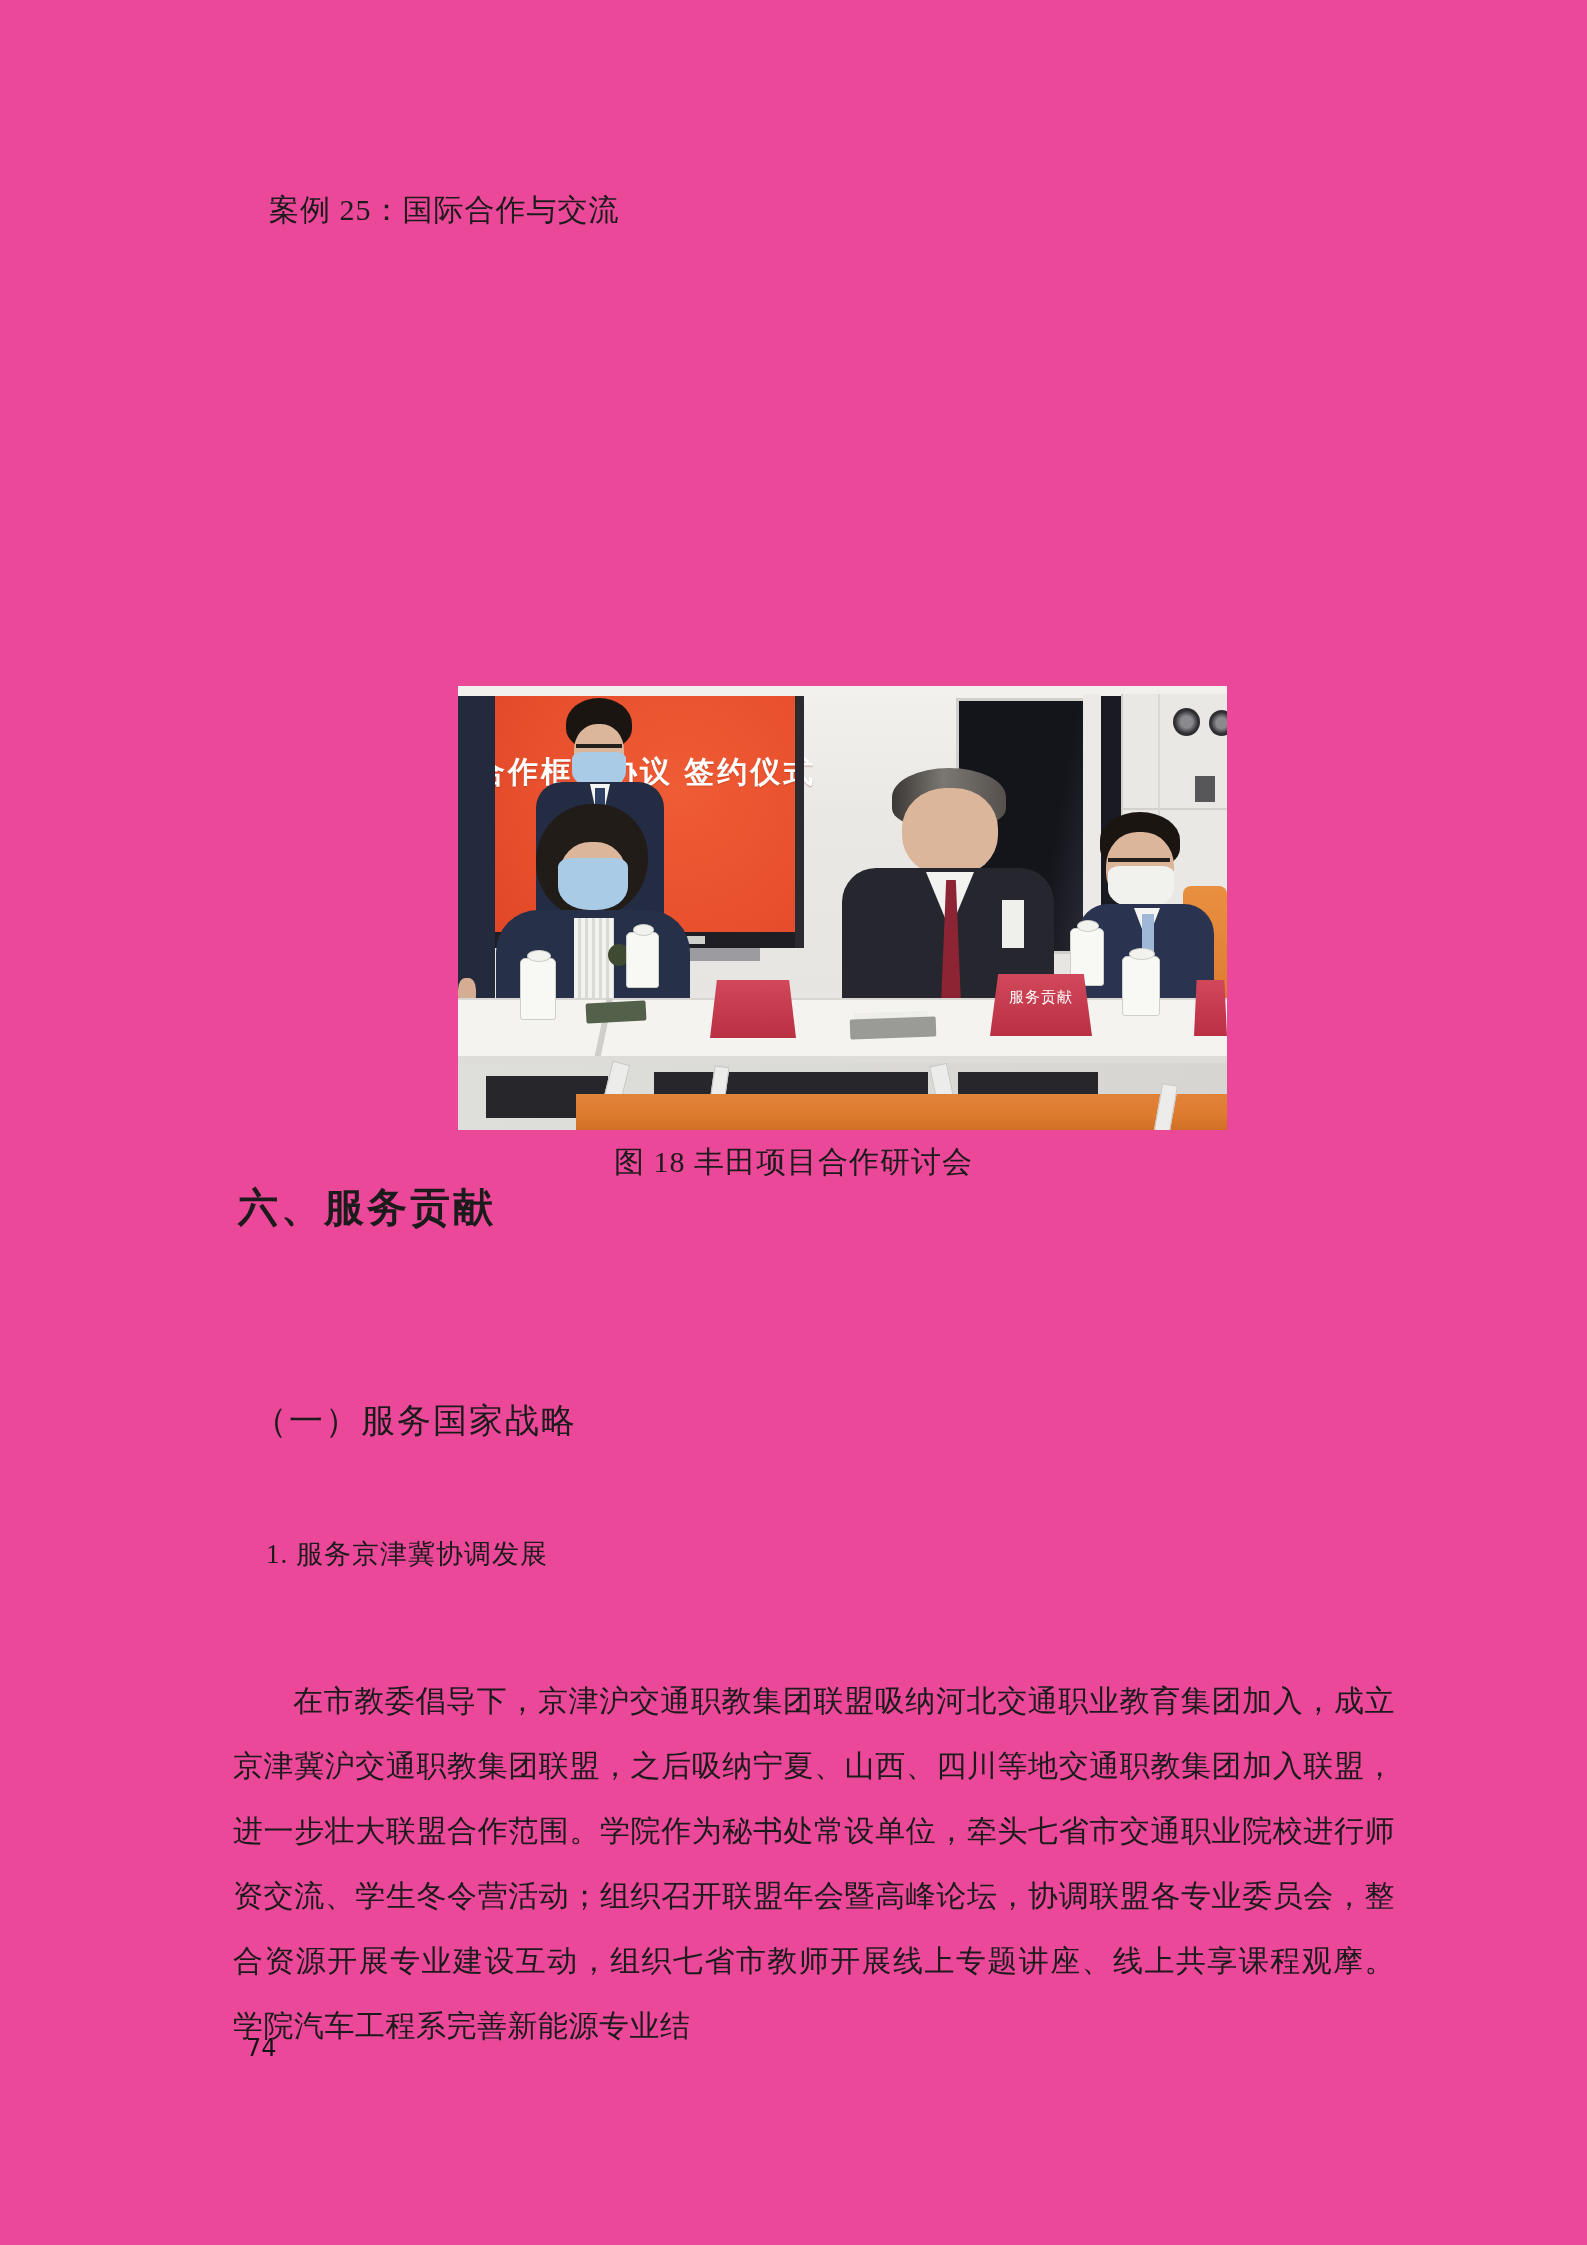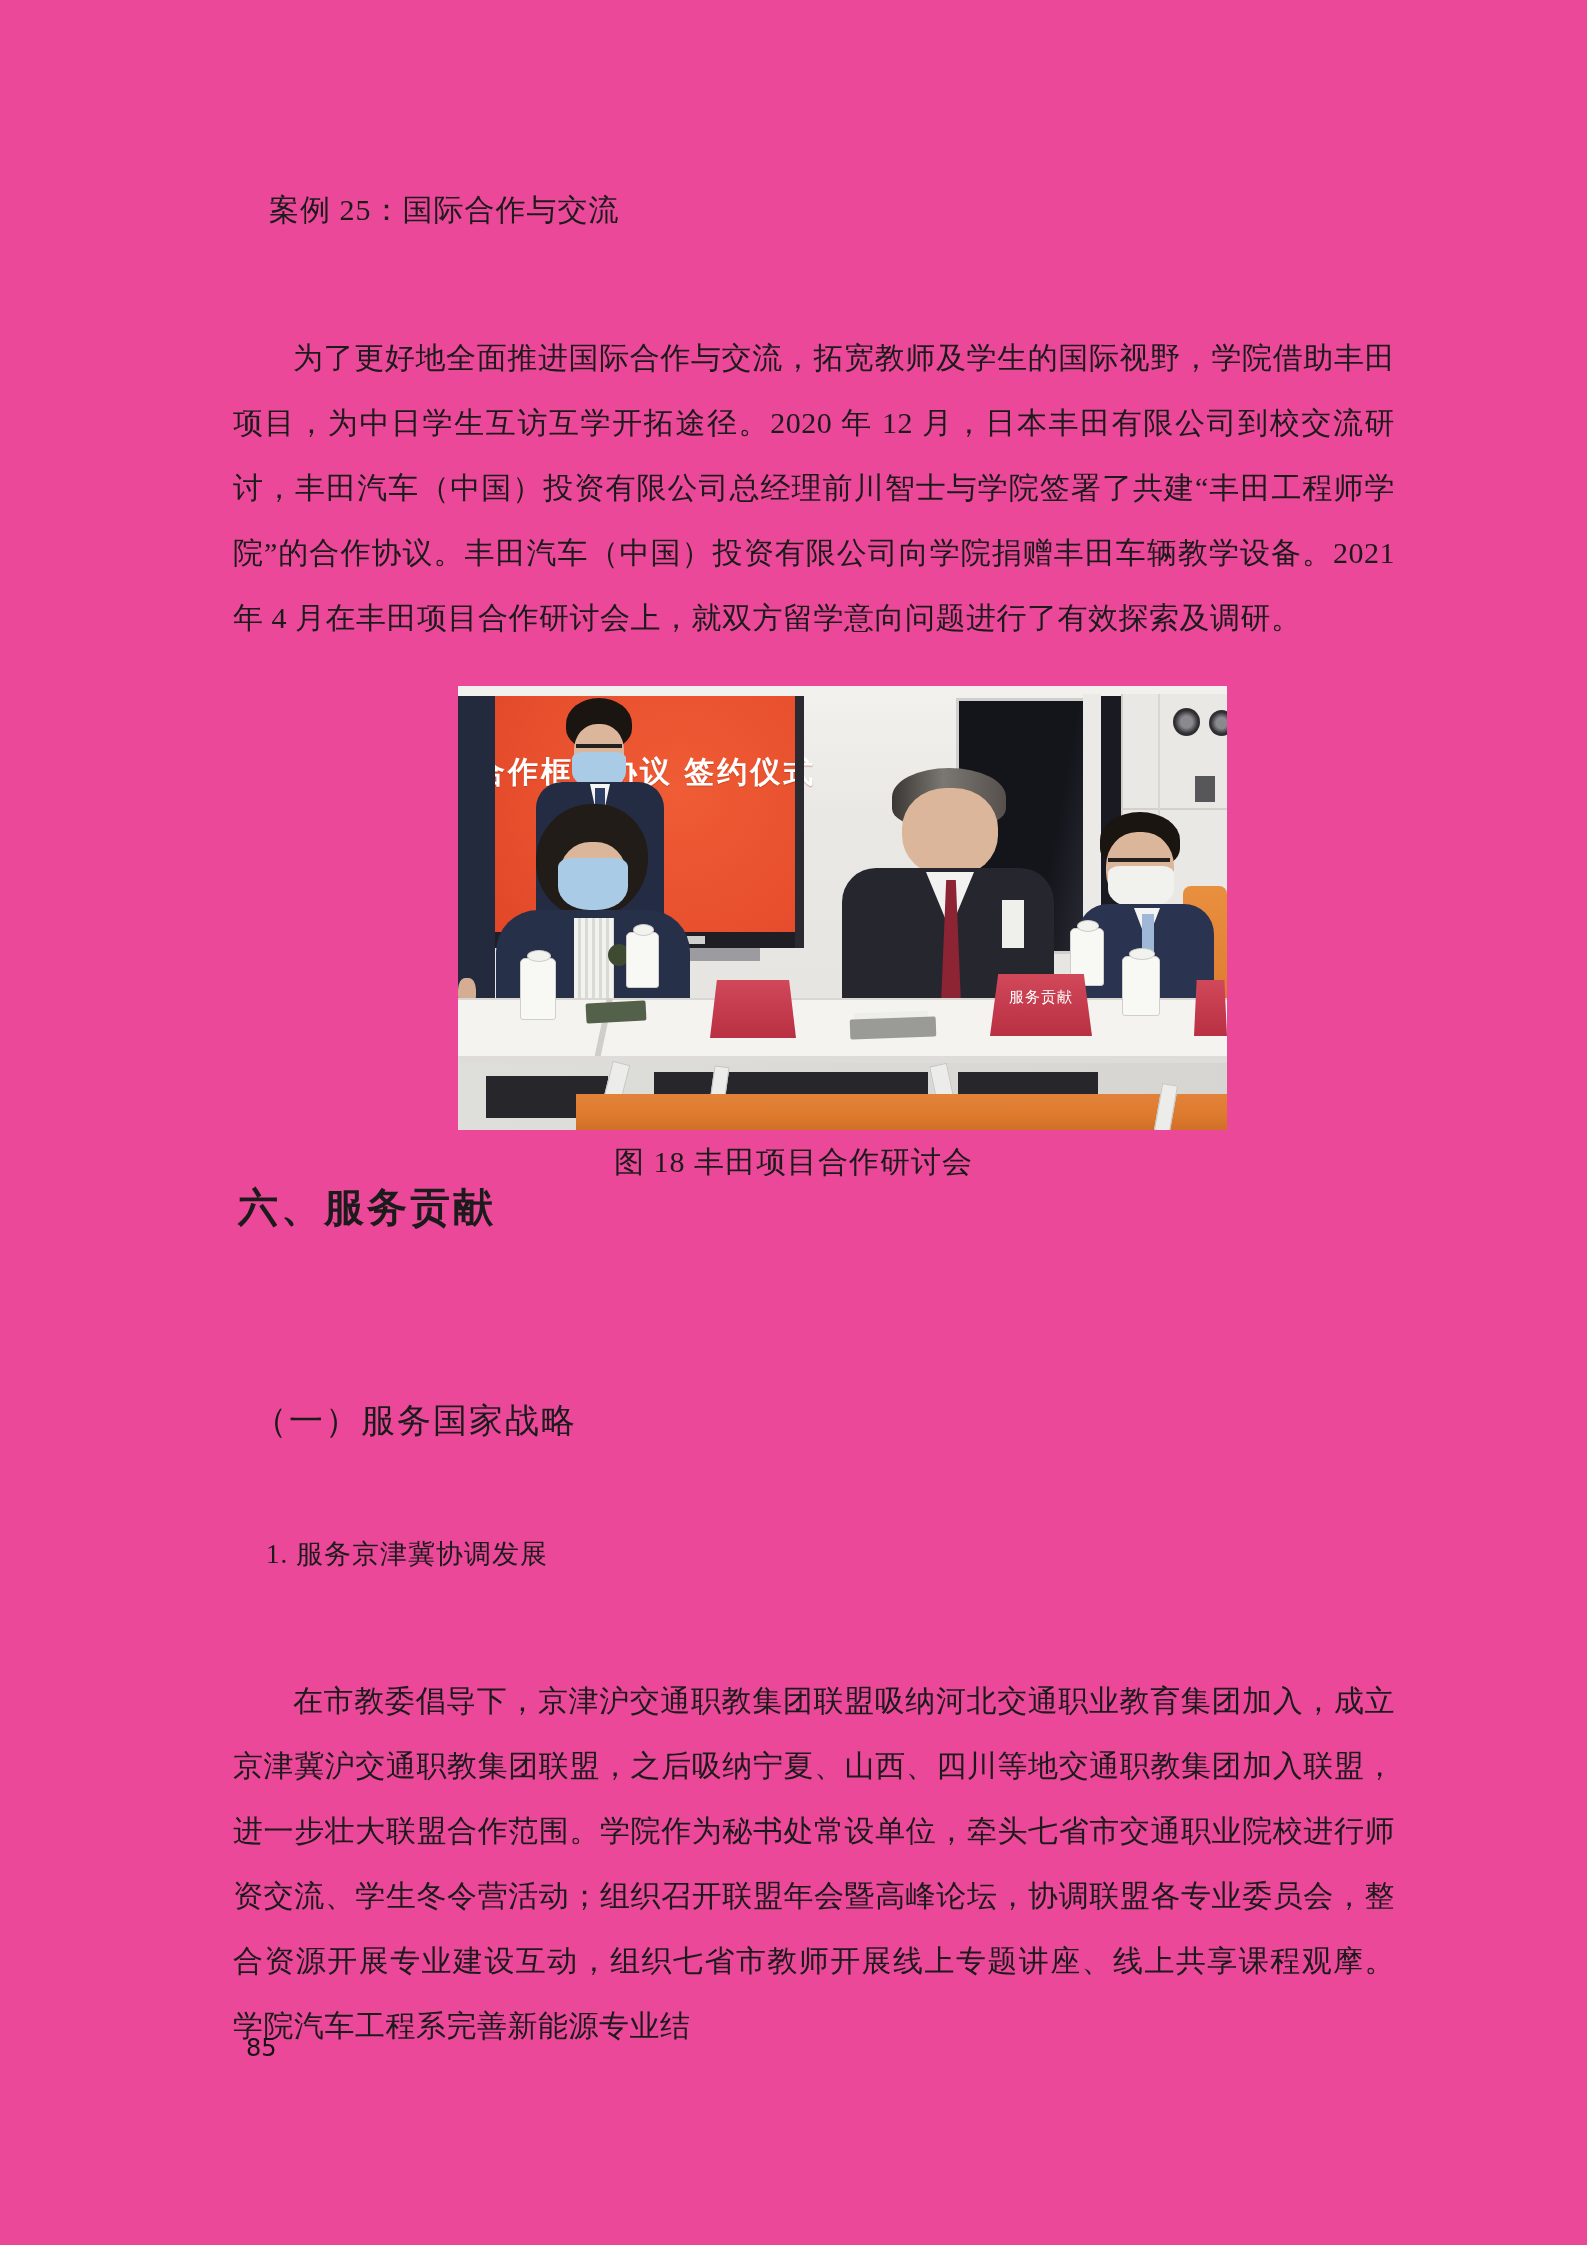--- a/index.html
+++ b/index.html
@@ -88,21 +88,20 @@
            background:linear-gradient(180deg,#e2833a 0%,#dd7a2e 60%,#d06f27 100%); }
   .chair-orange { background:linear-gradient(180deg,#e8903f,#de7a2e); border-radius:8px 8px 0 0; }
 </style>
 </head>
 <body>
 
 <div class="page">
 
   <div class="abs case-title">案例 25：国际合作与交流</div>
 
-  <div class="abs body-para para1">为了更好地全面推进国际合作与交流，拓宽教师及学生的国际视野，学院借助丰田项目，为中日学生互访互学开拓途径。2020 年 12 月，日本丰田有限公司到校交流研讨，丰田汽车（中国）投资有限公司总经理前川智士与学院签署了共建“丰田工程师学院”的合作协议。丰田汽车（中国）投资有限公司向学院捐赠丰田车辆教学设备。2021 年 4 月在丰田项目合作研讨会上，就双方留学意向问题进行了有效探索及调研。</div>
 
   <div class="abs photo">
 
     <div class="win1"></div>
     <div class="pillar"></div>
     <div class="win2"></div>
     <div class="cabinet"></div>
     <div class="vent" style="left:715px; top:22px; width:27px; height:28px;"></div>
     <div class="vent" style="left:751px; top:24px; width:25px; height:26px;"></div>
     <div class="cab-seam-h"></div>
@@ -183,15 +182,15 @@
   <div class="abs fig-caption">图 18 丰田项目合作研讨会</div>
 
   <div class="abs h1">六、服务贡献</div>
 
   <div class="abs h2">（一）服务国家战略</div>
 
   <div class="abs h3">1. 服务京津冀协调发展</div>
 
   <div class="abs body-para para2">在市教委倡导下，京津沪交通职教集团联盟吸纳河北交通职业教育集团加入，成立京津冀沪交通职教集团联盟，之后吸纳宁夏、山西、四川等地交通职教集团加入联盟，进一步壮大联盟合作范围。学院作为秘书处常设单位，牵头七省市交通职业院校进行师资交流、学生冬令营活动；组织召开联盟年会暨高峰论坛，协调联盟各专业委员会，整合资源开展专业建设互动，组织七省市教师开展线上专题讲座、线上共享课程观摩。　学院汽车工程系完善新能源专业结</div>
 
-  <div class="abs pagenum">85</div>
+  <div class="abs pagenum">74</div>
 
 </div>
 
 </body></html>

